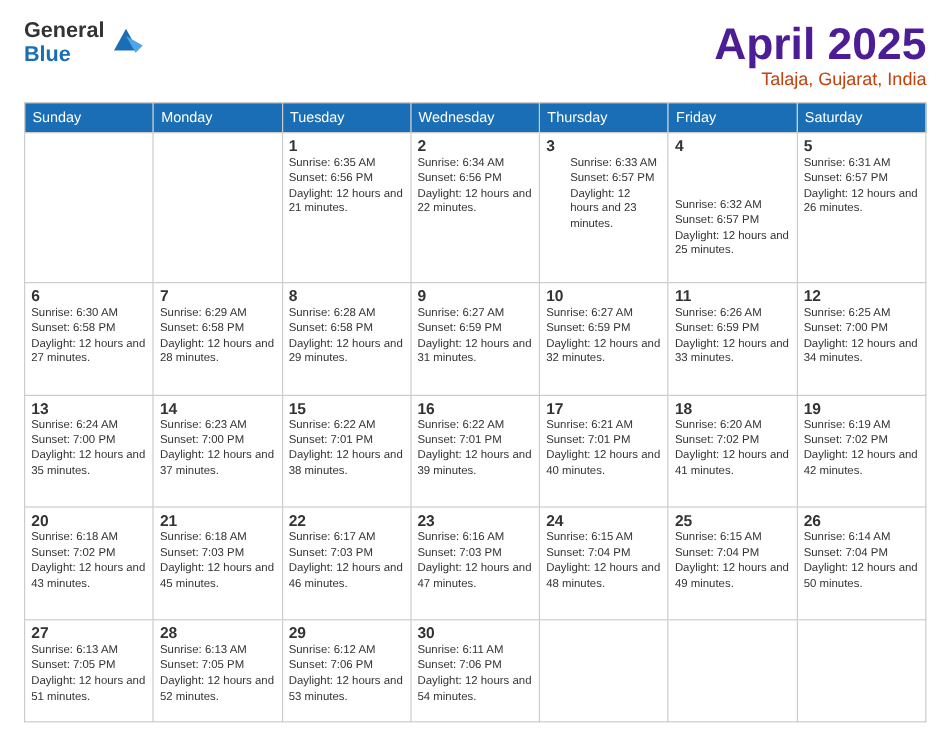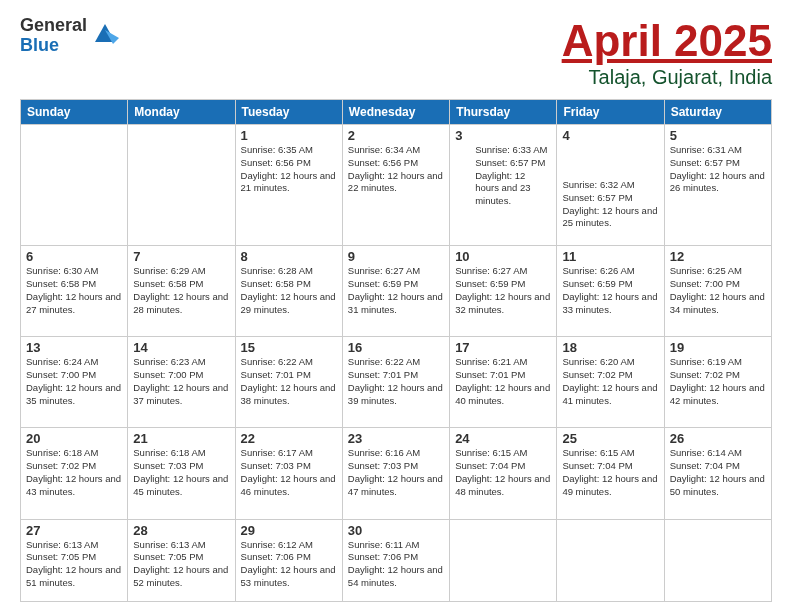--- a/index.html
+++ b/index.html
@@ -46,39 +46,38 @@
     .logo-icon {
       width: 28px;
       height: 28px;
       margin-left: 4px;
       margin-top: -4px;
     }
     .title-block {
       text-align: right;
     }
     .month-title {
-      font-size: 44px;
+      font-size: 37px;
       font-weight: bold;
-      color: #b91c1c;
-      text-decoration: underline;
+      color: #4c1d95;
     }
     .location {
-      font-size: 20px;
-      color: #14532d;
+      font-size: 15px;
+      color: #c2410c;
     }
     .calendar {
       width: 100%;
       border-collapse: collapse;
       flex: 1;
     }
     .calendar th {
       background-color: #1a6eb5;
       color: #fff;
       font-size: 12px;
-      font-weight: bold;
+      font-weight: normal;
       padding: 5px 6px;
       border: 1px solid #ccc;
       text-align: left;
     }
     .calendar td {
       border: 1px solid #ccc;
       vertical-align: top;
       padding: 3px 5px;
       width: calc(100% / 7);
       height: 82px;

